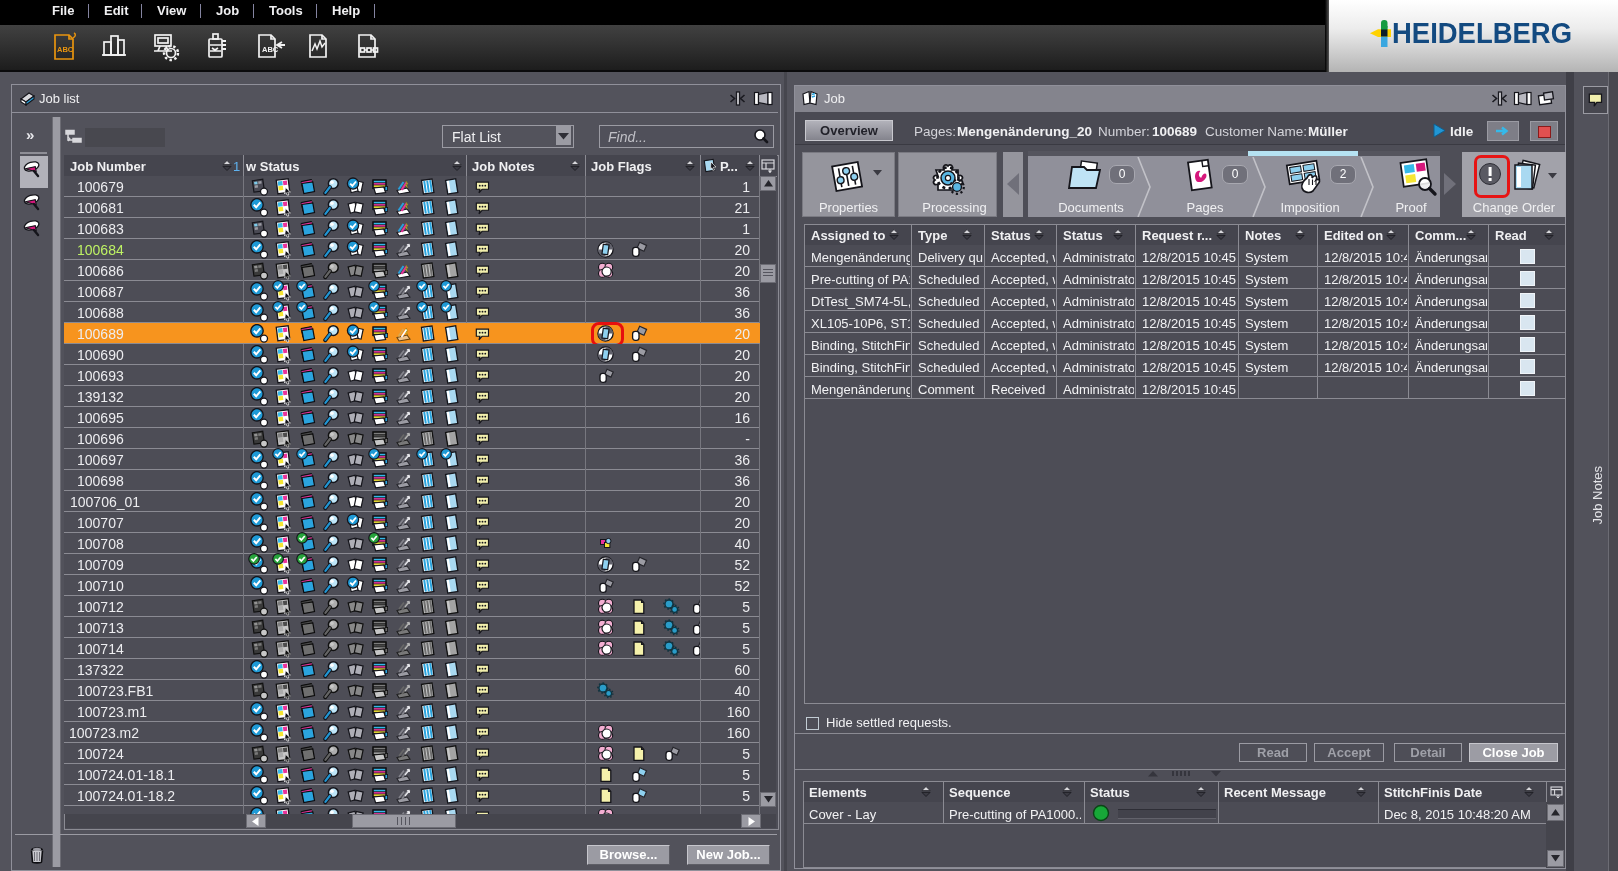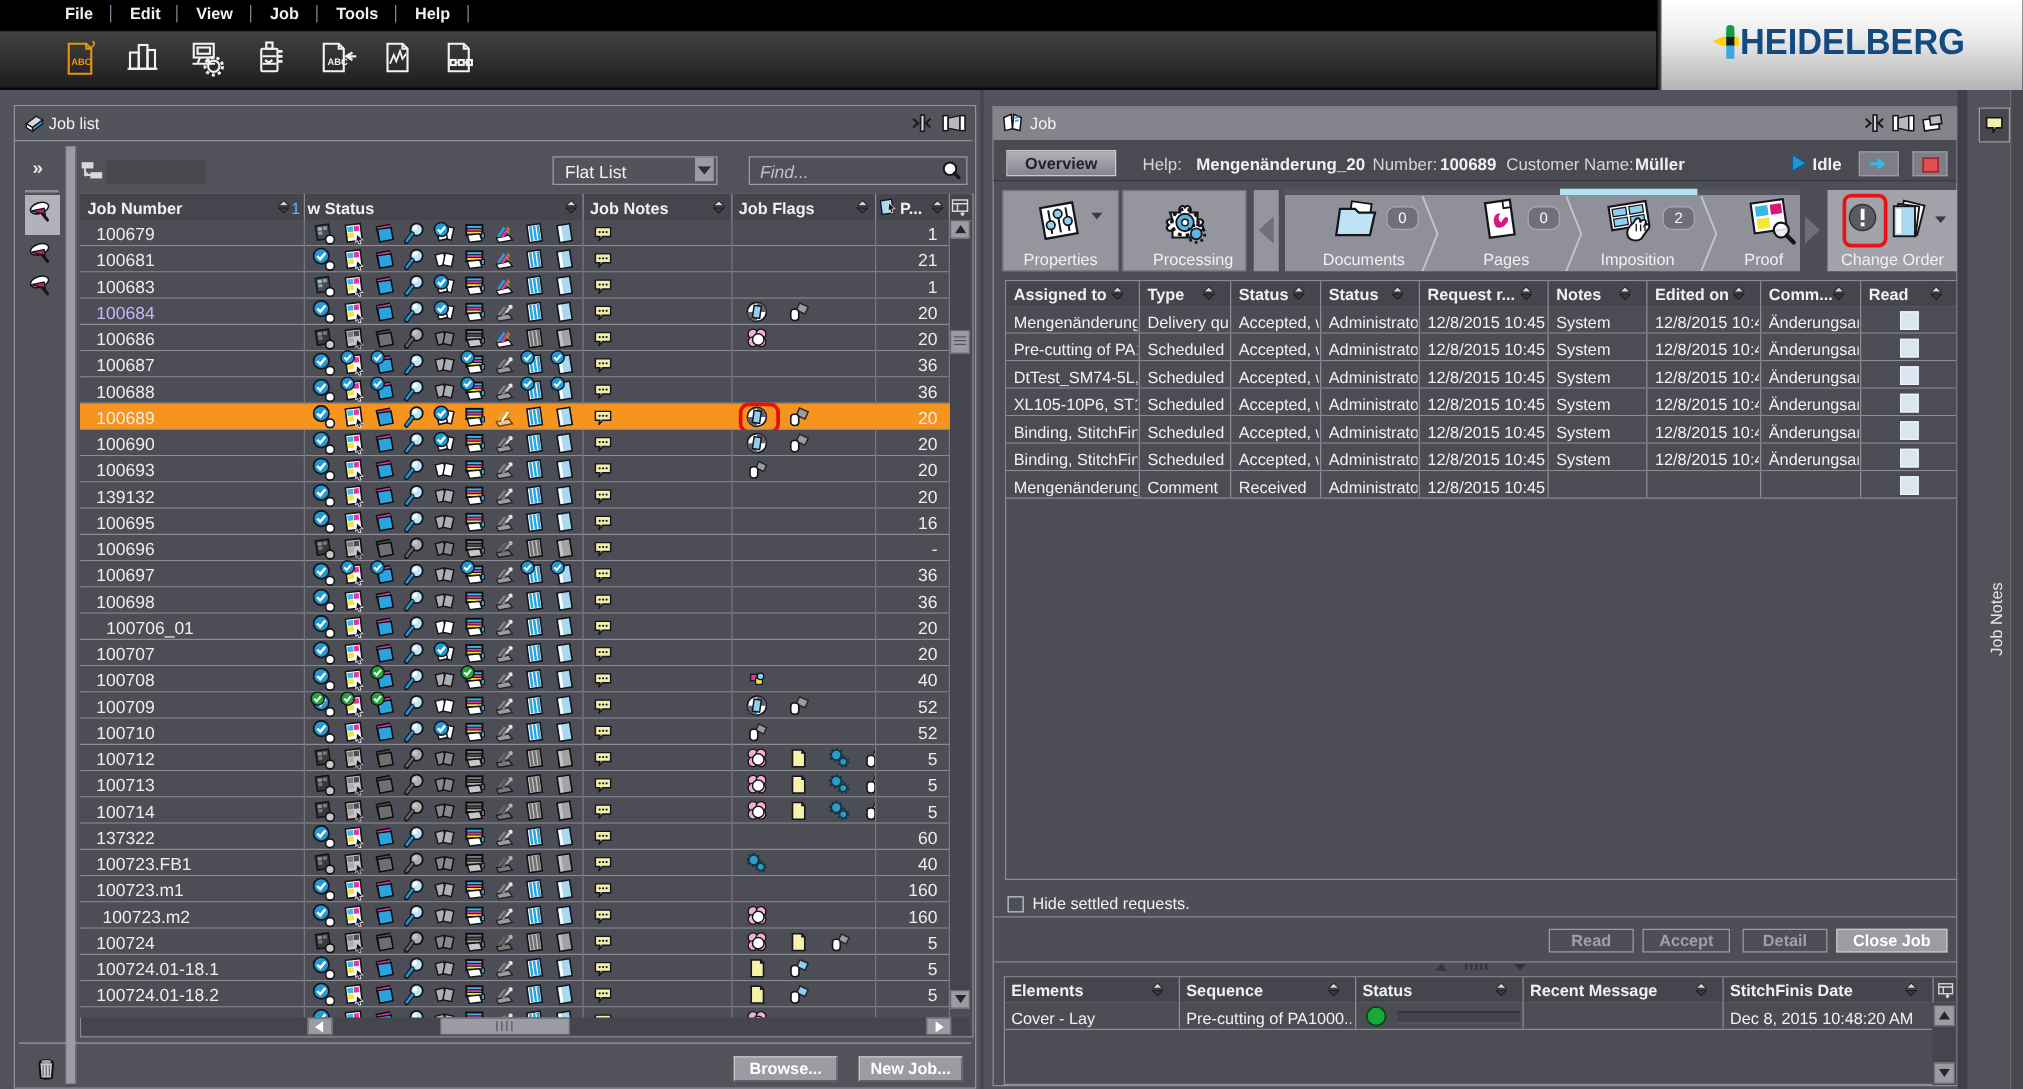--- a/index.html
+++ b/index.html
@@ -450,21 +450,21 @@
 <svg class="ab " style="left:474px;top:220px" width="17" height="17">
     <use href="#note"></use>
   </svg>
 <div class="tx" style="left:700px;top:222px;width:50px;text-align:right;font-size:14px;color:#ededf0">1</div>
 <div class="ab" style="left:64px;top:239px;width:712px;height:21px;background:#4d4d56;border-bottom:1px solid #8b8b93;box-sizing:border-box"></div>
 <div class="ab" style="left:243px;top:239px;width:1px;height:21px;background:#77777f"></div>
 <div class="ab" style="left:466px;top:239px;width:1px;height:21px;background:#77777f"></div>
 <div class="ab" style="left:585px;top:239px;width:1px;height:21px;background:#77777f"></div>
 <div class="ab" style="left:700px;top:239px;width:1px;height:21px;background:#77777f"></div>
 <div class="ab" style="left:759px;top:239px;width:1px;height:21px;background:#77777f"></div>
-<div class="tx" style="left:77px;top:243px;font-size:14px;color:#c4b5fd">100684</div>
+<div class="tx" style="left:77px;top:243px;font-size:14px;color:#bef264">100684</div>
 <svg class="ab " style="left:250px;top:240px" width="19" height="19">
     <use href="#sCheck"></use>
   </svg>
 <svg class="ab " style="left:274px;top:240px" width="19" height="19">
     <use href="#sCmy"></use>
   </svg>
 <svg class="ab " style="left:298px;top:240px" width="19" height="19">
     <use href="#sStack"></use>
   </svg>
 <svg class="ab " style="left:322px;top:240px" width="19" height="19">
@@ -971,21 +971,21 @@
 <svg class="ab " style="left:474px;top:472px" width="17" height="17">
     <use href="#note"></use>
   </svg>
 <div class="tx" style="left:700px;top:474px;width:50px;text-align:right;font-size:14px;color:#ededf0">36</div>
 <div class="ab" style="left:64px;top:491px;width:712px;height:21px;background:#4d4d56;border-bottom:1px solid #8b8b93;box-sizing:border-box"></div>
 <div class="ab" style="left:243px;top:491px;width:1px;height:21px;background:#77777f"></div>
 <div class="ab" style="left:466px;top:491px;width:1px;height:21px;background:#77777f"></div>
 <div class="ab" style="left:585px;top:491px;width:1px;height:21px;background:#77777f"></div>
 <div class="ab" style="left:700px;top:491px;width:1px;height:21px;background:#77777f"></div>
 <div class="ab" style="left:759px;top:491px;width:1px;height:21px;background:#77777f"></div>
-<div class="tx" style="left:85px;top:495px;font-size:14px;color:#ededf0">100706_01</div>
+<div class="tx" style="left:70px;top:495px;font-size:14px;color:#ededf0">100706_01</div>
 <svg class="ab " style="left:250px;top:492px" width="19" height="19">
     <use href="#sCheck"></use>
   </svg>
 <svg class="ab " style="left:274px;top:492px" width="19" height="19">
     <use href="#sCmy"></use>
   </svg>
 <svg class="ab " style="left:298px;top:492px" width="19" height="19">
     <use href="#sStack"></use>
   </svg>
 <svg class="ab " style="left:322px;top:492px" width="19" height="19">
@@ -1461,21 +1461,21 @@
 <svg class="ab " style="left:474px;top:703px" width="17" height="17">
     <use href="#note"></use>
   </svg>
 <div class="tx" style="left:700px;top:705px;width:50px;text-align:right;font-size:14px;color:#ededf0">160</div>
 <div class="ab" style="left:64px;top:722px;width:712px;height:21px;background:#4d4d56;border-bottom:1px solid #8b8b93;box-sizing:border-box"></div>
 <div class="ab" style="left:243px;top:722px;width:1px;height:21px;background:#77777f"></div>
 <div class="ab" style="left:466px;top:722px;width:1px;height:21px;background:#77777f"></div>
 <div class="ab" style="left:585px;top:722px;width:1px;height:21px;background:#77777f"></div>
 <div class="ab" style="left:700px;top:722px;width:1px;height:21px;background:#77777f"></div>
 <div class="ab" style="left:759px;top:722px;width:1px;height:21px;background:#77777f"></div>
-<div class="tx" style="left:82px;top:726px;font-size:14px;color:#ededf0">100723.m2</div>
+<div class="tx" style="left:69px;top:726px;font-size:14px;color:#ededf0">100723.m2</div>
 <svg class="ab " style="left:250px;top:723px" width="19" height="19">
     <use href="#sCheck"></use>
   </svg>
 <svg class="ab " style="left:274px;top:723px" width="19" height="19">
     <use href="#sCmy"></use>
   </svg>
 <svg class="ab " style="left:298px;top:723px" width="19" height="19">
     <use href="#sStack"></use>
   </svg>
 <svg class="ab " style="left:322px;top:723px" width="19" height="19">
@@ -1731,21 +1731,21 @@
  <polygon points="4.5,3.5 13,1.5 13,13.5 4.5,11.5" fill="#b8b8c0" stroke="#15151b" stroke-width="1.2"></polygon>
  <rect x="13" y="1.5" width="4" height="12" fill="#fff" stroke="#15151b" stroke-width="1.2"></rect>
 </g>
 <g transform="translate(46,0)">
  <rect x="2" y="4" width="12" height="9" fill="#fff" stroke="#15151b" stroke-width="1.3" transform="rotate(-8 8 8.5)"></rect>
  <rect x="7" y="1.5" width="9" height="7" fill="#b8b8c0" stroke="#15151b" stroke-width="1.3" transform="rotate(-8 11 5)"></rect>
 </g>
 </svg>
 <div class="ab" style="left:795px;top:112px;width:770px;height:32px;background:#4a4a53;border-bottom:1px solid #3a3a42"></div>
 <div class="ab" style="left:805px;top:120px;width:88px;height:21px;background:linear-gradient(#b2b2ba,#84848d);border:1px solid #c8c8ce;box-sizing:border-box;text-align:center;line-height:19px;font-weight:bold;font-size:13px;color:#22222a">Overview</div>
-<div class="tx" style="left:914px;top:125px;color:#d4d4da;font-size:13.5px">Help:</div>
+<div class="tx" style="left:914px;top:125px;color:#d4d4da;font-size:13.5px">Pages:</div>
 <div class="tx b" style="left:957px;top:125px;font-size:13.5px">Mengenänderung_20</div>
 <div class="tx" style="left:1098px;top:125px;color:#d4d4da;font-size:13.5px">Number:</div>
 <div class="tx b" style="left:1152px;top:125px;font-size:13.5px">100689</div>
 <div class="tx" style="left:1205px;top:125px;color:#d4d4da;font-size:13.5px">Customer Name:</div>
 <div class="tx b" style="left:1308px;top:125px;font-size:13.5px">Müller</div>
 <svg class="ab" style="left:1433px;top:123px" width="13" height="15">
     <path d="M1 1 L12 7.5 L1 14z" fill="#2196d4" stroke="#0f5f8f" stroke-width="1"></path>
   </svg>
 <div class="tx b" style="left:1450px;top:125px;font-size:13.5px">Idle</div>
 <div class="ab" style="left:1487px;top:121px;width:32px;height:20px;background:#7e7e87;border:1px solid #9b9ba3;box-sizing:border-box"></div>

